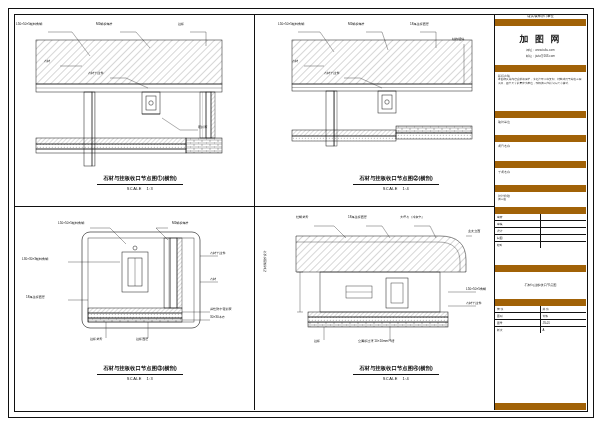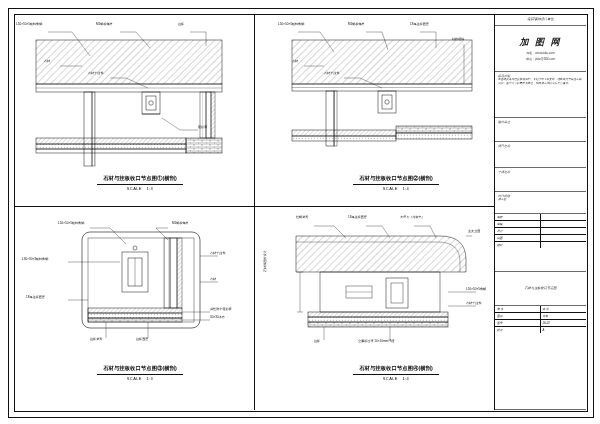--- a/index.html
+++ b/index.html
@@ -1,21 +1,21 @@
 <!DOCTYPE html>
 <html><head>
 <meta charset="utf-8">
 <style>
   html,body{margin:0;padding:0;background:#ffffff;}
   body{width:600px;height:424px;font-family:"Liberation Sans",sans-serif;color:#111;}
   #sheet{position:relative;width:600px;height:424px;background:#fff;}
   .frame{position:absolute;left:8px;top:8px;width:584px;height:408px;border:1px solid #111;}
   .inner{position:absolute;left:14px;top:14px;width:572px;height:396px;border:1px solid #111;}
   .titleblock{position:absolute;right:14px;top:14px;width:92px;height:396px;border-left:1px solid #111;box-sizing:border-box;}
-  .tb-cell{border-bottom:1px solid #a16207;box-sizing:border-box;padding:2px 3px;font-size:3.2px;line-height:1.45;color:#222;overflow:hidden;font-style:italic;}
+  .tb-cell{border-bottom:7px solid #a16207;box-sizing:border-box;padding:2px 3px;font-size:3.2px;line-height:1.45;color:#222;overflow:hidden;}
   .tb-label{font-size:3px;color:#333;}
   .tb-head{height:12px;display:flex;align-items:center;justify-content:center;font-size:3.2px;}
   .tb-logo{height:46px;display:flex;flex-direction:column;align-items:center;justify-content:center;gap:2px;}
   .tb-logo .big{font-size:9px;letter-spacing:2px;font-weight:bold;}
   .tb-logo .sm{font-size:3px;color:#333;}
   .vdiv{position:absolute;left:254px;top:14px;width:1px;height:396px;background:#111;}
   .hdiv{position:absolute;left:14px;top:206px;width:480px;height:1px;background:#111;}
   .cap{position:absolute;text-align:center;font-size:5.2px;line-height:1.6;}
   .cap .t{font-weight:bold;font-size:5.4px;}
   .cap .s{font-size:4px;letter-spacing:.4px;}

